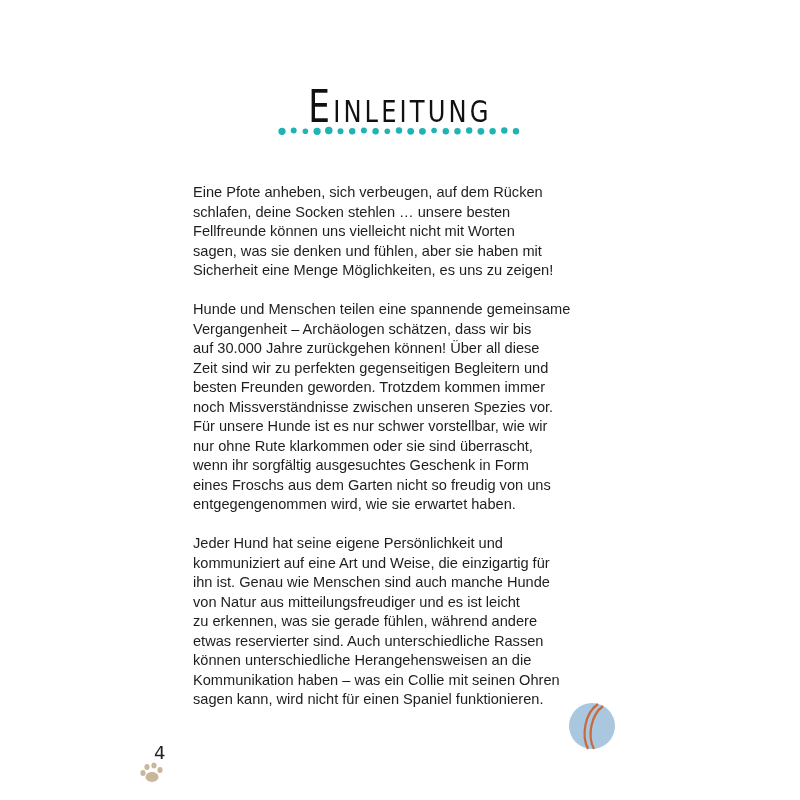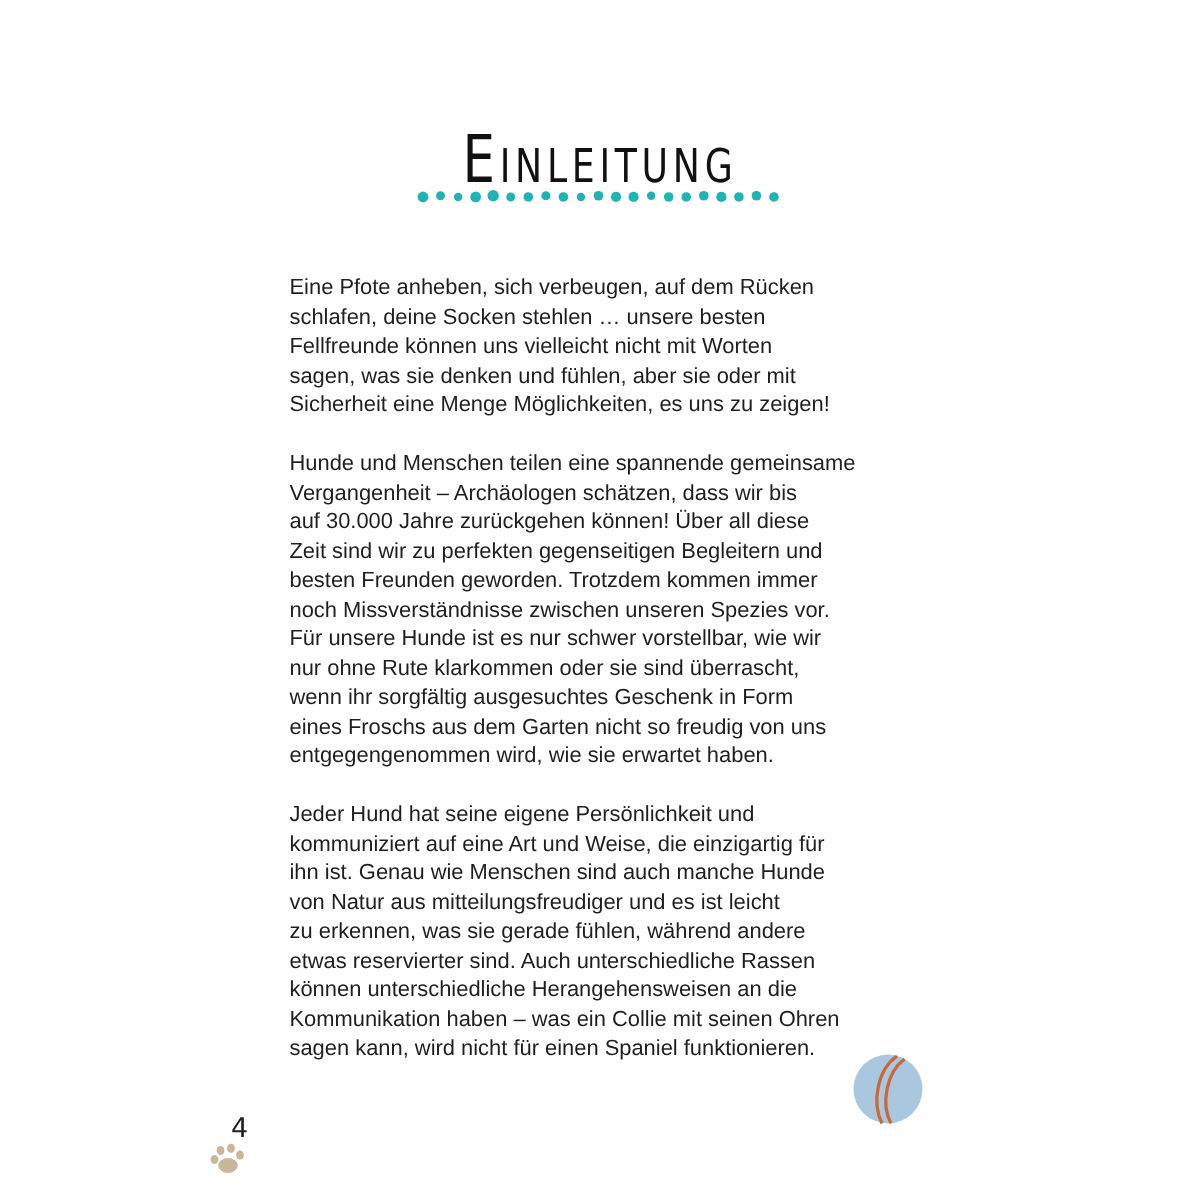--- a/index.html
+++ b/index.html
@@ -45,21 +45,21 @@
       <circle cx="214.6" cy="6.3" r="3.2"></circle>
       <circle cx="226.29999999999998" cy="5.5" r="3.2"></circle>
       <circle cx="238" cy="6.3" r="3.2"></circle>
     </g>
 </svg>
 
 <div class="body-text">
   <p class="para">Eine Pfote anheben, sich verbeugen, auf dem Rücken
 schlafen, deine Socken stehlen … unsere besten
 Fellfreunde können uns vielleicht nicht mit Worten
-sagen, was sie denken und fühlen, aber sie oder mit
+sagen, was sie denken und fühlen, aber sie haben mit
 Sicherheit eine Menge Möglichkeiten, es uns zu zeigen!</p>
   <p class="para">Hunde und Menschen teilen eine spannende gemeinsame
 Vergangenheit – Archäologen schätzen, dass wir bis
 auf 30.000 Jahre zurückgehen können! Über all diese
 Zeit sind wir zu perfekten gegenseitigen Begleitern und
 besten Freunden geworden. Trotzdem kommen immer
 noch Missverständnisse zwischen unseren Spezies vor.
 Für unsere Hunde ist es nur schwer vorstellbar, wie wir
 nur ohne Rute klarkommen oder sie sind überrascht,
 wenn ihr sorgfältig ausgesuchtes Geschenk in Form

